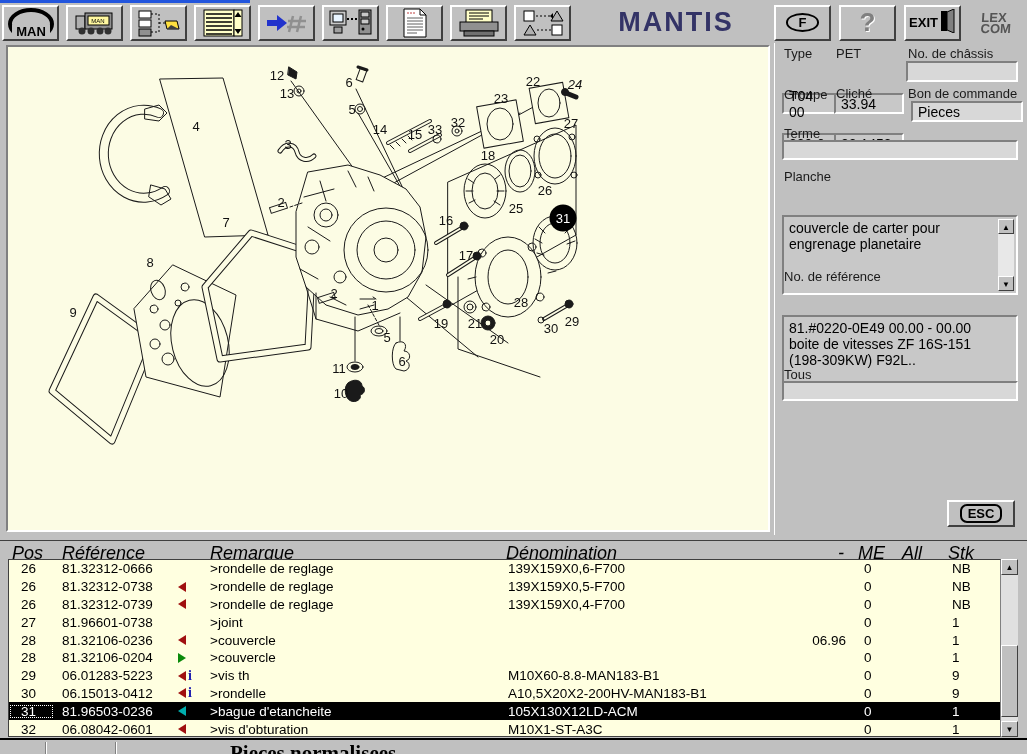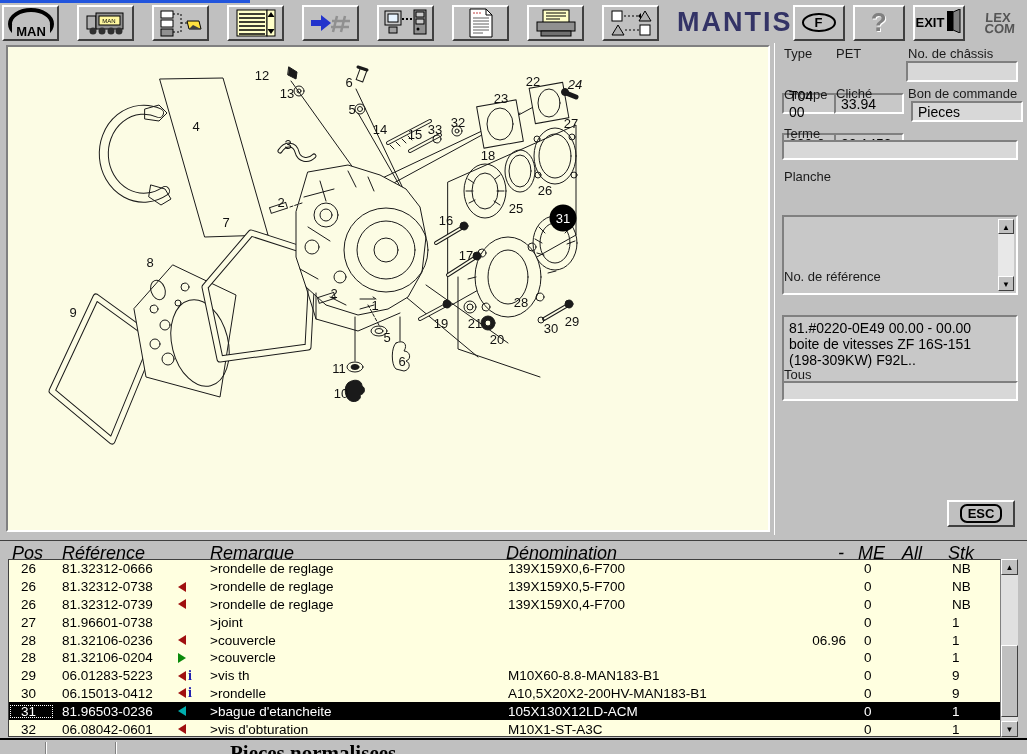--- a/index.html
+++ b/index.html
@@ -10,21 +10,21 @@
 .raised { background:#C0C0C0; border-top:2px solid #FFFFFF; border-left:2px solid #FFFFFF;
           border-right:2px solid #404040; border-bottom:2px solid #404040; }
 .sunken { background:#C8C8C8; border-top:2px solid #808080; border-left:2px solid #808080;
           border-right:2px solid #FFFFFF; border-bottom:2px solid #FFFFFF;margin-top:32px; }
 .sunken-light { background:#D8D8D8; border-top:2px solid #808080; border-left:2px solid #808080;
           border-right:2px solid #FFFFFF; border-bottom:2px solid #FFFFFF; }
 
 
 #title-strip { position:absolute; left:0; top:0; width:250px; height:3px; background:#2255DD; }
 #toolbar { position:absolute; left:2px; top:4px; width:1023px; height:37px; display:flex; align-items:center; }
-.tb-btn { width:57px; height:36px; margin-right:18px; display:flex; align-items:center; justify-content:center; flex:0 0 auto; }
+.tb-btn { width:57px; height:36px; margin-right:7px; display:flex; align-items:center; justify-content:center; flex:0 0 auto; }
 .tb-btn svg { display:block; }
 #mantis-title { flex:1; text-align:center; font-weight:bold; font-size:27px; letter-spacing:2px; color:#333366; }
 .tb-txt-btn { height:36px; display:flex; align-items:center; justify-content:center; }
 #f-button { width:57px; margin-right:8px; }
 #f-ellipse { border:2px solid #000; border-radius:50%; padding:0 11px; font-weight:bold; font-size:13px; }
 #help-button { width:57px; margin-right:8px; font-size:26px; font-weight:bold; color:#808080; text-shadow:1px 1px 0 #fff; }
 #exit-button { width:57px; margin-right:20px; font-weight:bold; font-size:13px; gap:2px; }
 #lexcom-logo { width:44px; text-align:left; font-weight:bold; font-size:13px; line-height:11px; color:#555; letter-spacing:0; transform:skewX(-4deg); }
 
 
@@ -370,21 +370,21 @@
         <path d="M340,336 c6,-5 14,-3 14,3 c4,2 3,8 -2,9 c2,4 -4,8 -9,6 c-6,-2 -8,-14 -3,-18 z" fill="#1a1a1a"></path>
 
         <path d="M347,270 L347,314"></path>
         <path d="M392,270 L392,294"></path>
         <path d="M360,258 L372,280" stroke-dasharray="3,2"></path>
         <path d="M368,252 L365,250"></path>
         <path d="M352,252 L367,252"></path>
       </g>
     </svg>
     <div id="callout-layer">
-        <span class="callout" style="left: 254px; top: 28px; text-align: center;">12</span>
+        <span class="callout" style="left: 269px; top: 28px; text-align: center;">12</span>
         <span class="callout" style="left: 279px; top: 46px;">13</span>
         <span class="callout" style="left: 341px; top: 35px;">6</span>
         <span class="callout" style="left: 344px; top: 62px;">5</span>
         <span class="callout" style="left: 188px; top: 79px;">4</span>
         <span class="callout" style="left: 280px; top: 97px;">3</span>
         <span class="callout" style="left: 372px; top: 82px;">14</span>
         <span class="callout" style="left: 407px; top: 87px;">15</span>
         <span class="callout" style="left: 427px; top: 82px;">33</span>
         <span class="callout" style="left: 450px; top: 75px;">32</span>
         <span class="callout" style="left: 493px; top: 51px;">23</span>
@@ -430,20 +430,22 @@
   <span class="fld-label" style="left:133px;top:43px">Bon de commande</span>
   <div class="fld-box sunken" style="left:7px;top:58px;width:54px;height:21px">320-0</div>
   <div class="fld-box sunken" style="left:59px;top:58px;width:70px;height:21px">32 1453</div>
   <div class="fld-box sunken-light" style="left:136px;top:58px;width:112px;height:21px">Pieces</div>
 
   <span class="fld-label" style="left:9px;top:83px">Terme</span>
   <div class="fld-box sunken-light" style="left:7px;top:97px;width:236px;height:20px"></div>
 
   <span class="fld-label" style="left:9px;top:126px">Planche</span>
   <div id="planche-box" class="fld-box sunken" style="left:7px;top:140px;width:236px;height:80px">
+    <span style="white-space:pre-line;width:195px">couvercle de carter pour
+engrenage planetaire</span>
     <div class="mini-scroll">
       <div class="mini-arrow" style="top:0">▲</div>
       <div class="mini-arrow" style="bottom:0;top:auto">▼</div>
     </div>
   </div>
 
   <span class="fld-label" style="left:9px;top:226px">No. de référence</span>
   <div id="reference-box" class="fld-box sunken" style="left:7px;top:240px;width:236px;height:74px">81.#0220-0E49  00.00 - 00.00
 boite de vitesses ZF 16S-151
 (198-309KW) F92L..</div>

